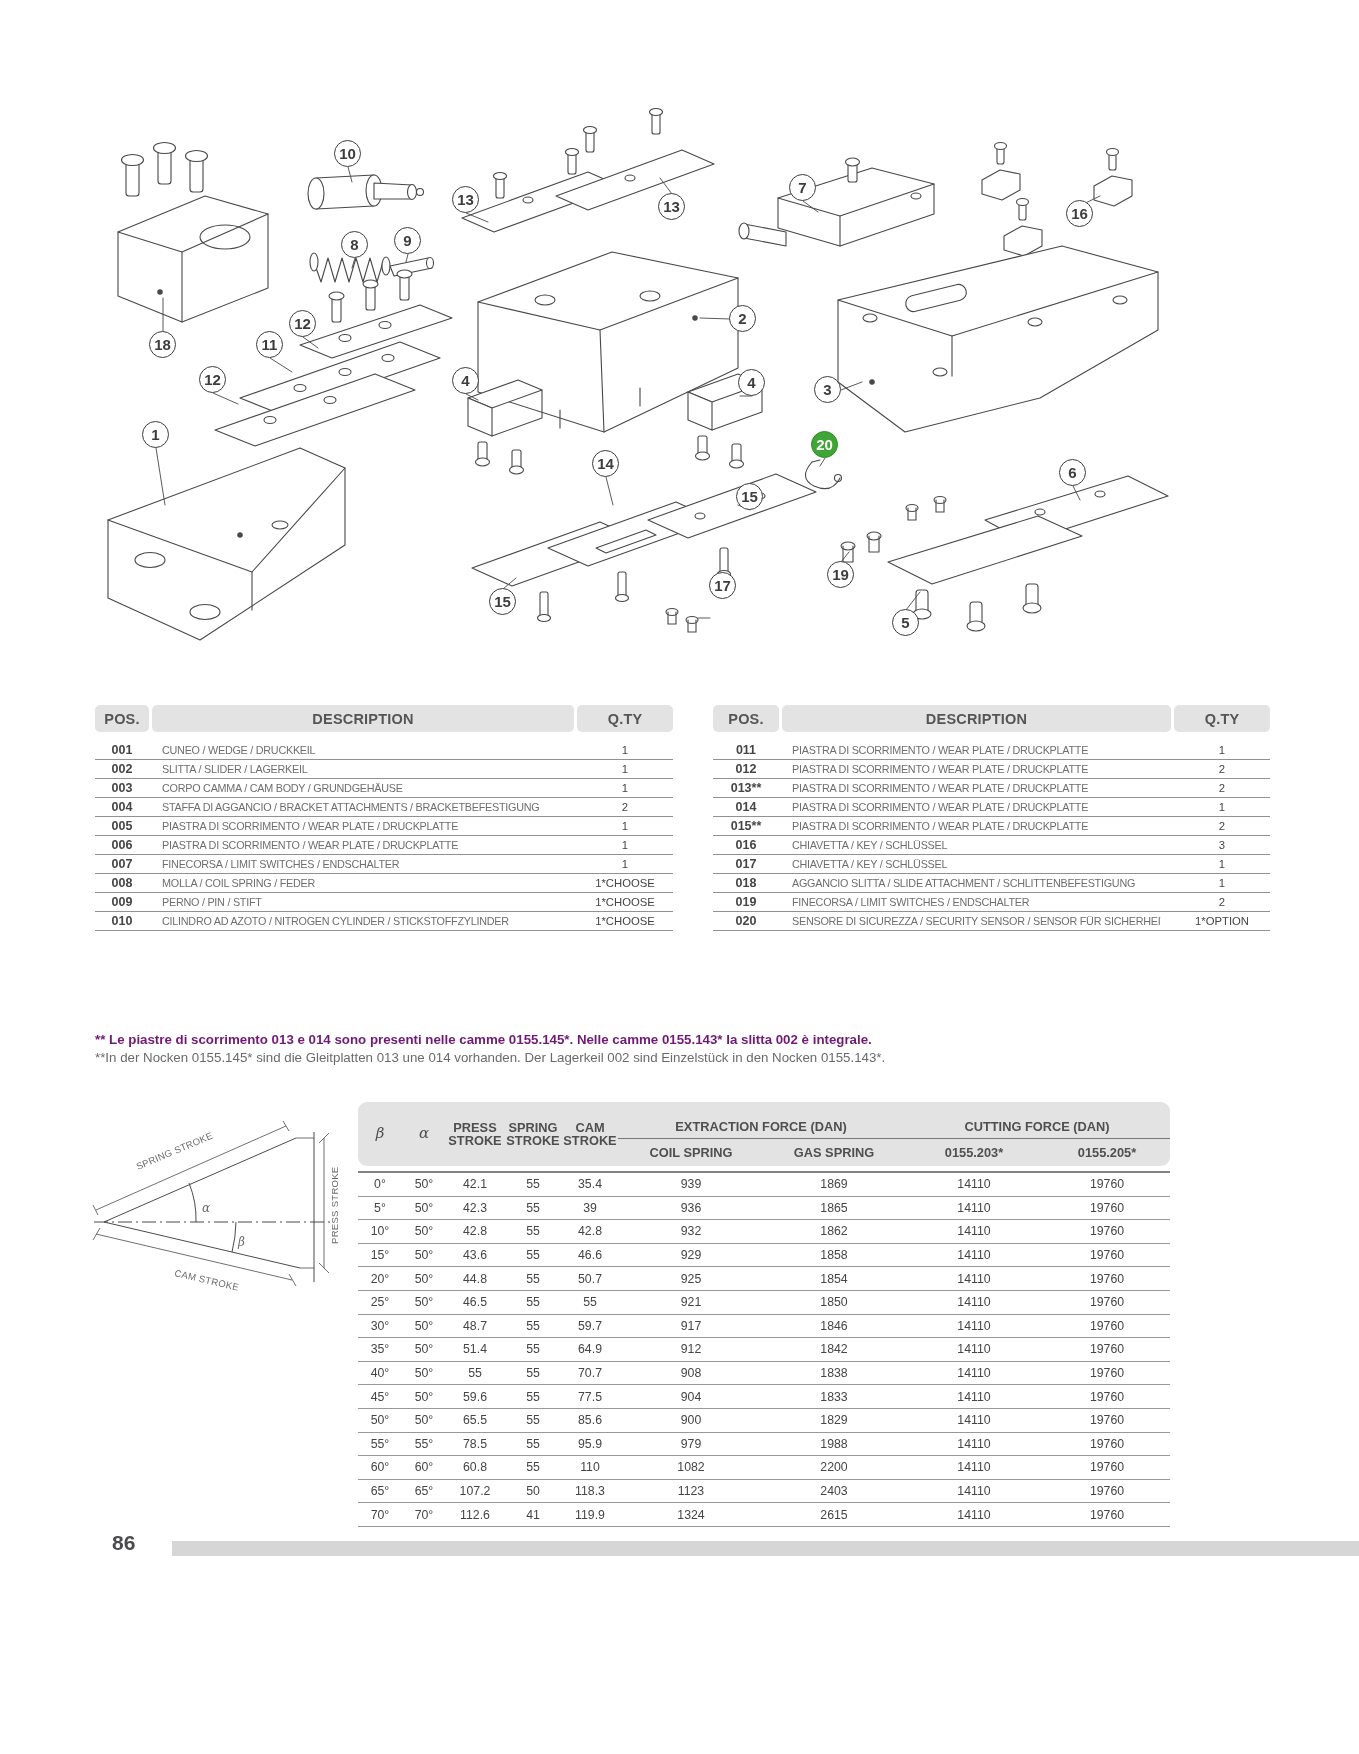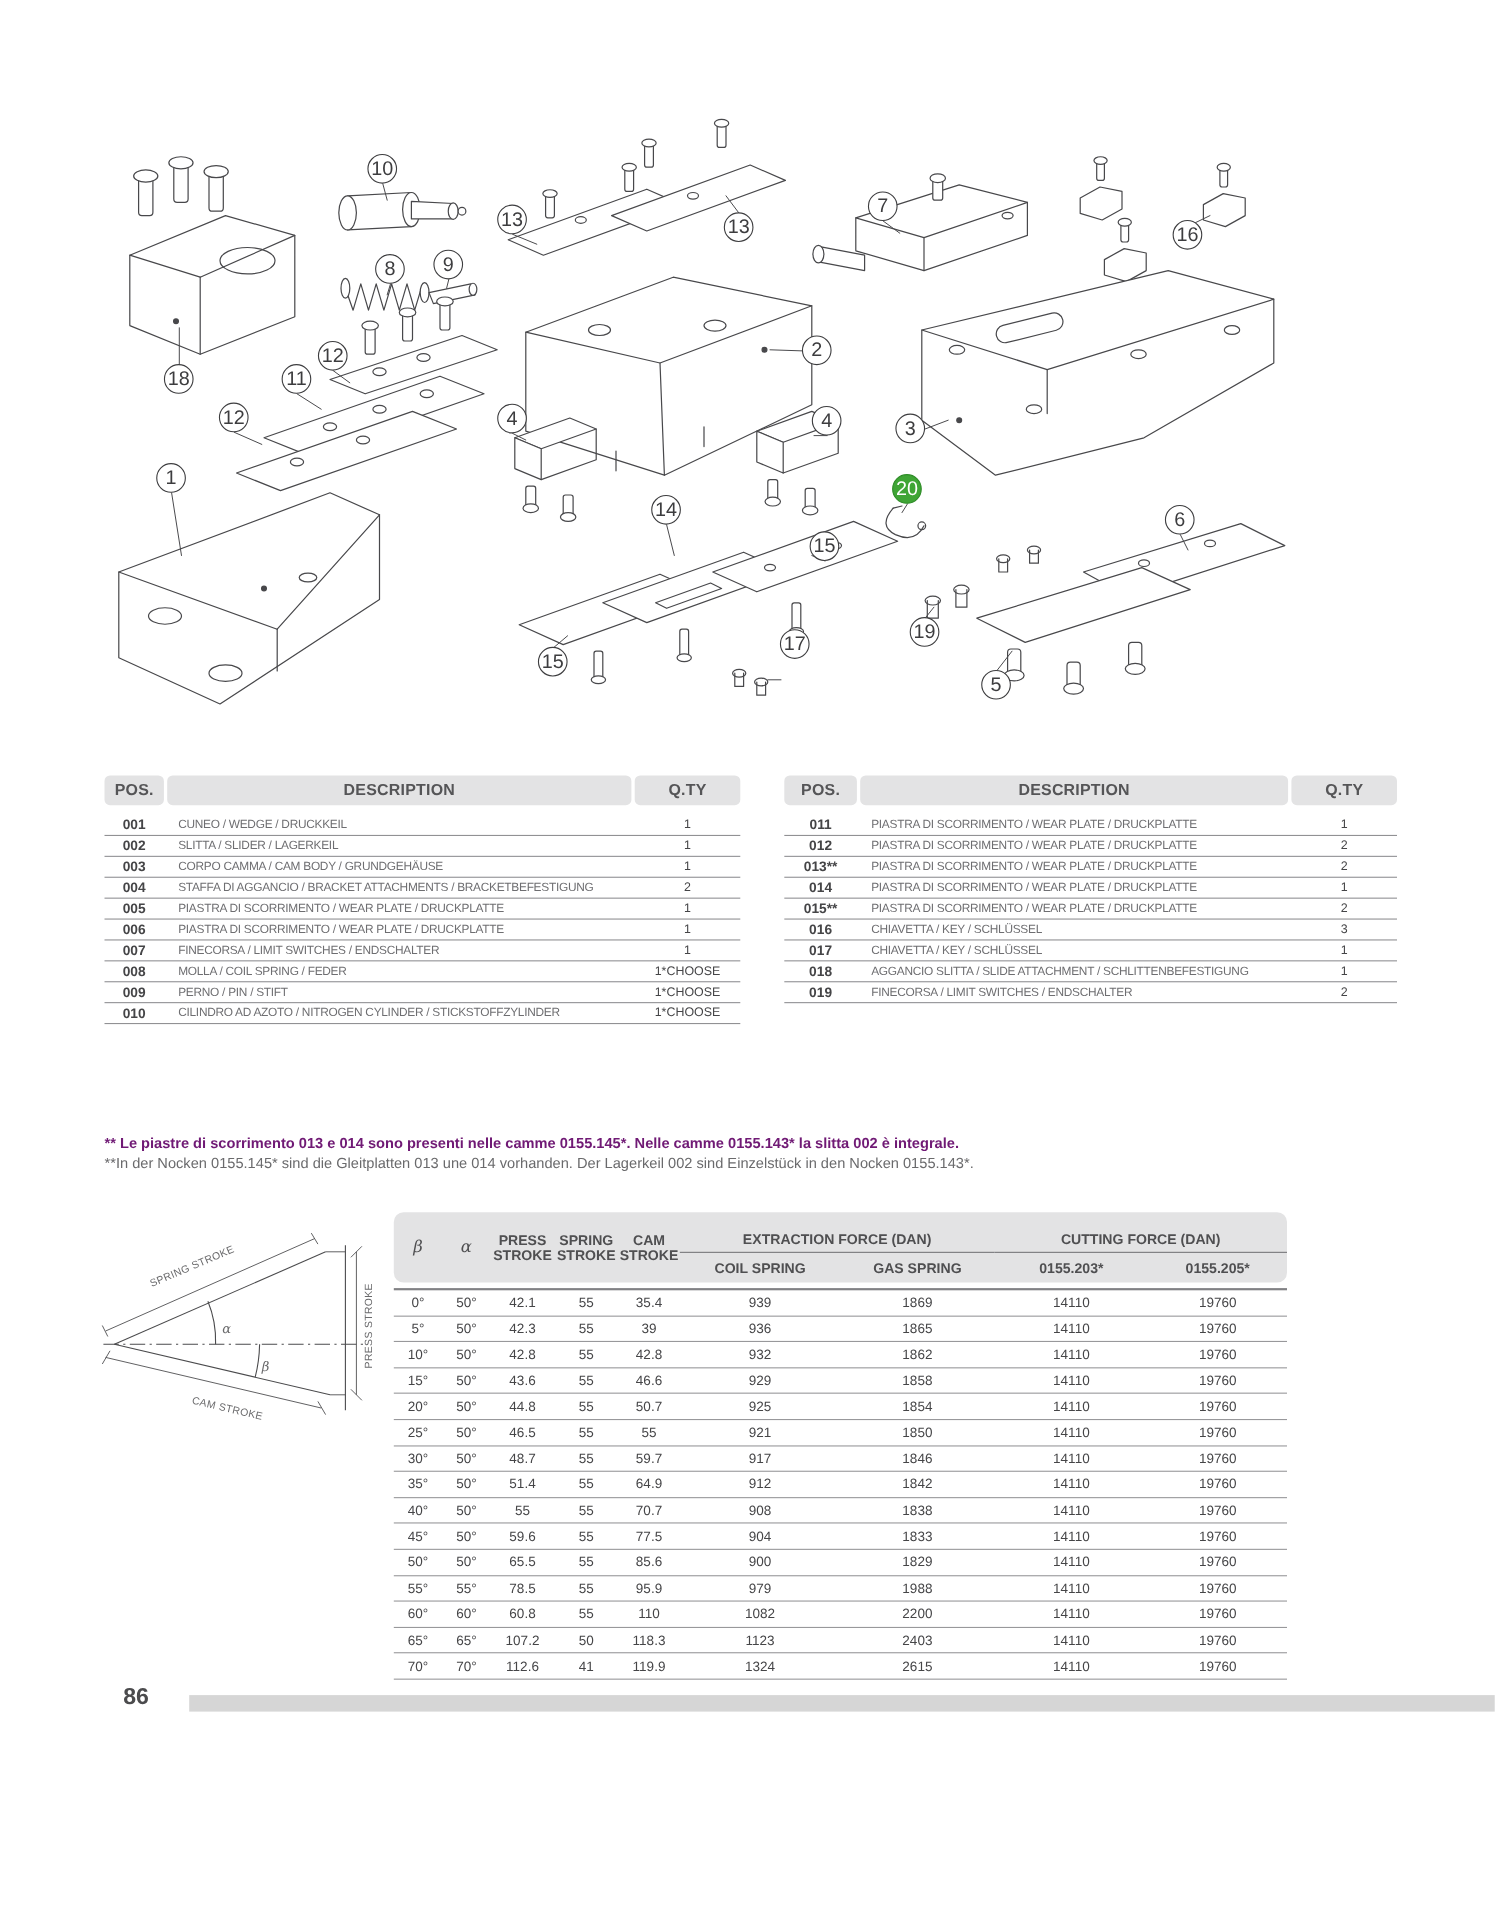--- a/index.html
+++ b/index.html
@@ -13,21 +13,21 @@
   .logo .outer{position:absolute;inset:0;border:8px solid #3fa535;border-radius:13px;transform:rotate(-5deg)}
   .logo .inner{position:absolute;left:9px;top:11px;width:24px;height:24px;background:#4d4d4f;border-radius:6px;border:3px solid #fff}
   .title{font-size:27px;font-weight:bold;color:#58585a;letter-spacing:.3px;white-space:nowrap}
   .title .code{font-weight:normal;color:#55555.7}
   .title .code{font-weight:normal}
   .title .accent{color:#3fa535}
 
   
   .diagram{position:absolute;left:0;top:0;width:1359px;height:700px}
   .callout{position:absolute;width:27px;height:27px;margin:-14px 0 0 -14px;border:1.7px solid #3d3d3f;border-radius:50%;
-           background:#fff;font-size:18px;font-weight:normal;color:#3d3d3f;display:flex;align-items:center;justify-content:center;z-index:3}
+           background:#fff;font-size:15px;font-weight:bold;color:#3d3d3f;display:flex;align-items:center;justify-content:center;z-index:3}
   .callout.accent{background:#3fa535;border-color:#2e8c27;color:#fff}
 
   
   .parts{position:absolute;top:705px;font-size:11px}
   .pt-left{left:95px;width:578px}
   .pt-right{left:713px;width:557px}
   .pt-head{display:grid;column-gap:3px;height:27px;margin-bottom:9px}
   .pt-left .pt-head,.pt-left .prow{grid-template-columns:54px 1fr 96px}
   .pt-right .pt-head,.pt-right .prow{grid-template-columns:66px 1fr 96px}
   .pt-h{background:#e3e3e4;border-radius:5px;display:flex;align-items:center;justify-content:center;
@@ -428,20 +428,25 @@
         <div class="prow">
           <span class="c-pos">018</span>
           <span class="c-desc">AGGANCIO SLITTA / SLIDE ATTACHMENT / SCHLITTENBEFESTIGUNG</span>
           <span class="c-qty">1</span>
         </div>
         <div class="prow">
           <span class="c-pos">019</span>
           <span class="c-desc">FINECORSA / LIMIT SWITCHES / ENDSCHALTER</span>
           <span class="c-qty">2</span>
         </div>
+        <div class="prow">
+          <span class="c-pos">020</span>
+          <span class="c-desc">SENSORE DI SICUREZZA / SECURITY SENSOR / SENSOR FÜR SICHERHEIT</span>
+          <span class="c-qty">1*OPTION</span>
+        </div>
       </div>
   </div>
 
   <div class="notes">
     <div class="n1">** Le piastre di scorrimento 013 e 014 sono presenti nelle camme 0155.145*. Nelle camme 0155.143* la slitta 002 è integrale.</div>
     <div>**In der Nocken 0155.145* sind die Gleitplatten 013 une 014 vorhanden. Der Lagerkeil 002 sind Einzelstück in den Nocken 0155.143*.</div>
   </div>
 
   <svg class="stroke-diag" viewBox="0 0 262 206">
     <g stroke="#4b4b4d" stroke-width="1" fill="none">

